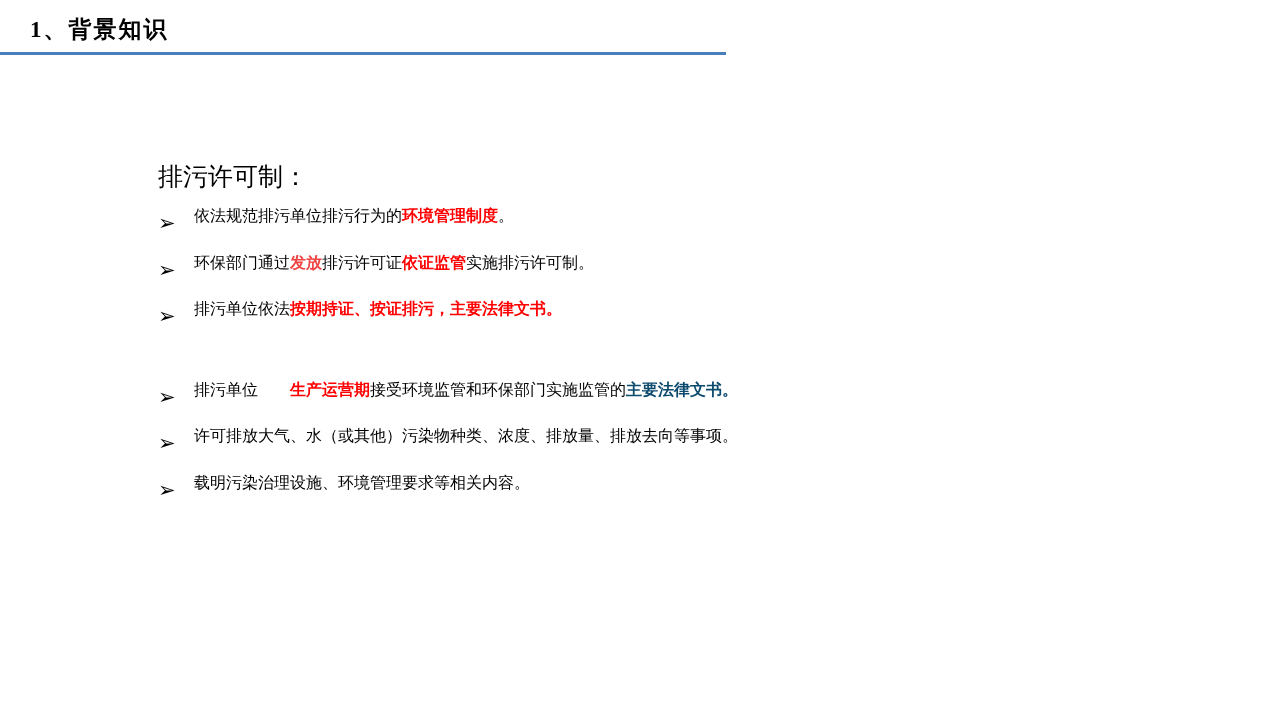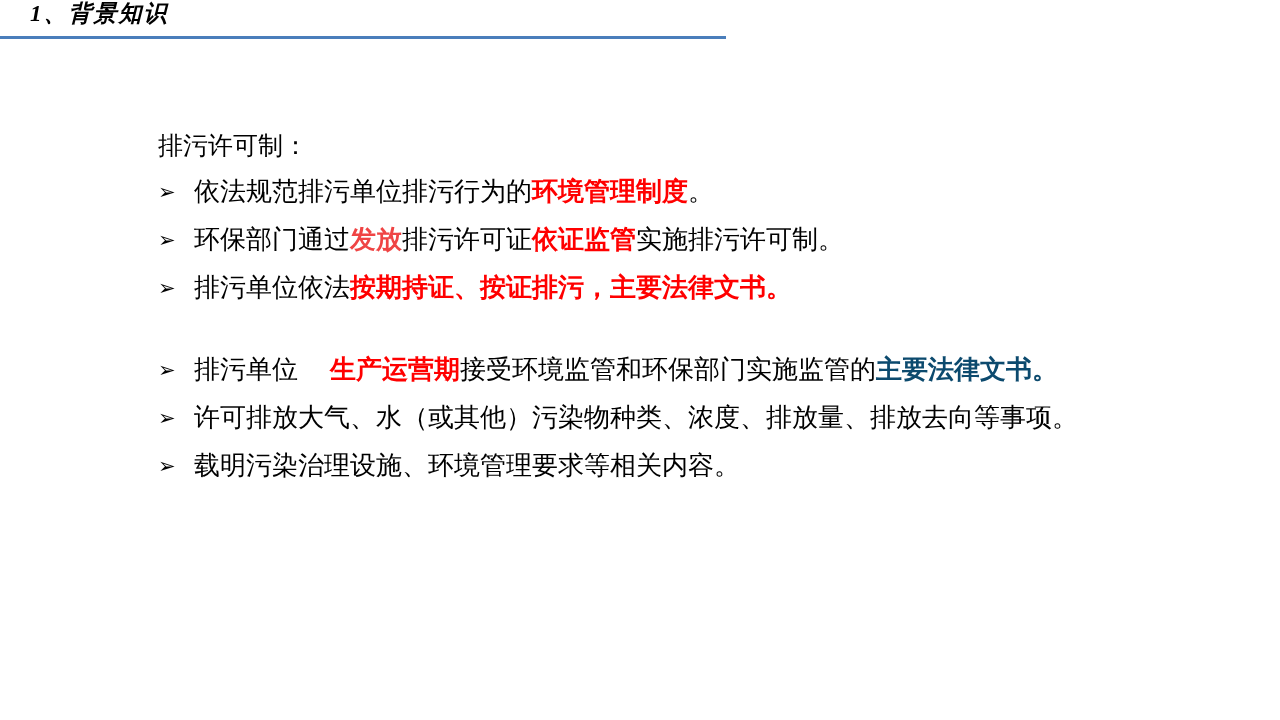--- a/index.html
+++ b/index.html
@@ -28,37 +28,37 @@
     top: 0;
     width: 760px;
   }
   .header-title {
     font-family: "Liberation Serif", "DejaVu Serif", serif;
     font-size: 23px;
     font-weight: bold;
     letter-spacing: 2px;
     color: #000000;
     padding-left: 30px;
+    padding-top: 16px;
     line-height: 1.2;
     white-space: nowrap;
-    font-style: italic;
   }
   .header-rule {
     margin-top: 8px;
     margin-left: 0px;
     width: 726px;
     height: 3px;
     background: #4a7ebb;
   }
 
   
   .content {
     position: absolute;
     left: 158px;
-    top: 129px;
+    top: 160px;
     width: 1060px;
   }
   .section {
     margin-bottom: 0;
   }
   .section-heading {
     font-size: 25px;
     line-height: 1.32;
     color: #000000;
     margin-bottom: 12px;
@@ -73,21 +73,21 @@
     flex: 0 0 auto;
     width: 36px;
     font-size: 21px;
     line-height: 1.5;
     color: #000000;
     text-align: left;
     padding-top: 2px;
   }
   .bullet-text {
     flex: 1 1 auto;
-    font-size: 26px;
+    font-size: 16px;
     line-height: 1.35;
     color: #000000;
     white-space: nowrap;
   }
   .em {
     color: #ff0000;
     font-weight: bold;
   }
   .gap {
     height: 34px;

